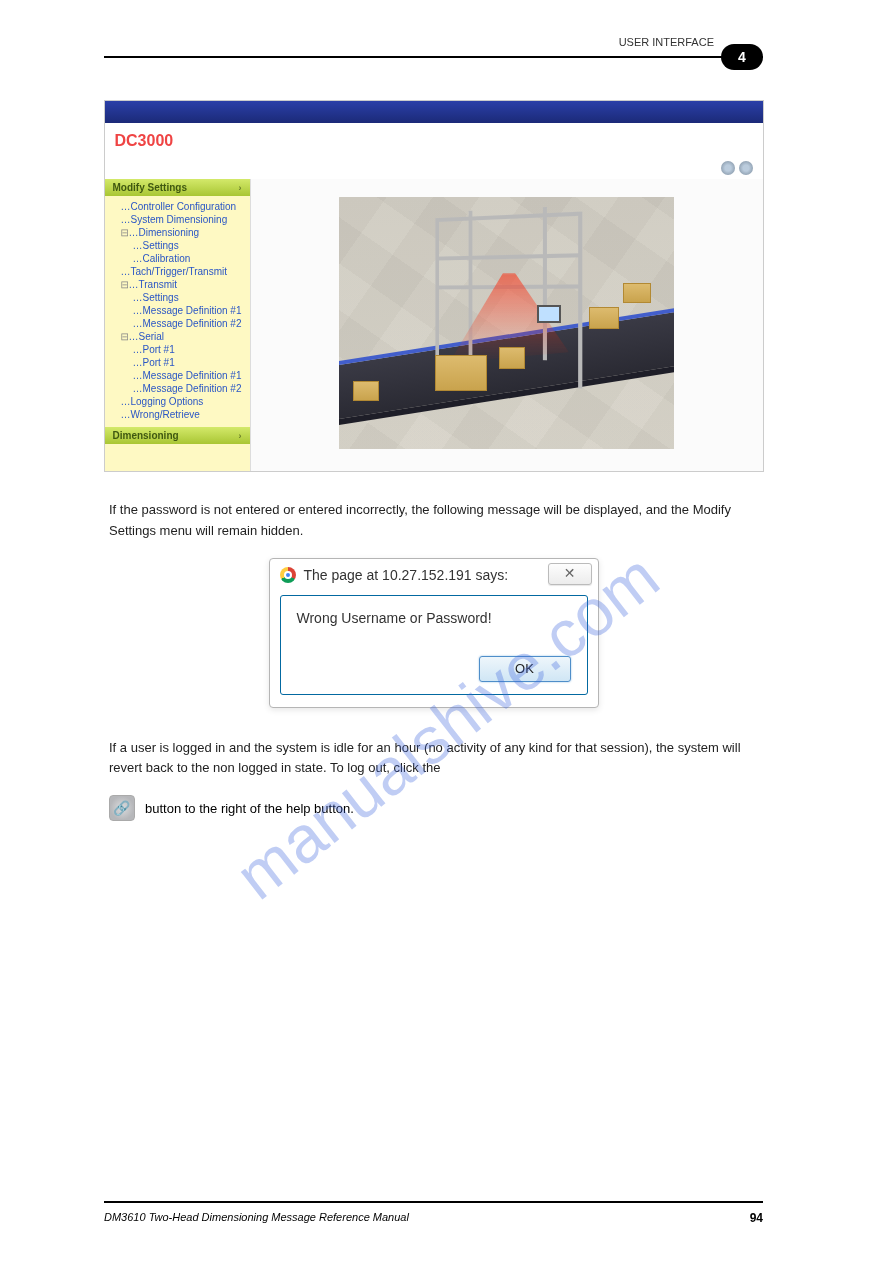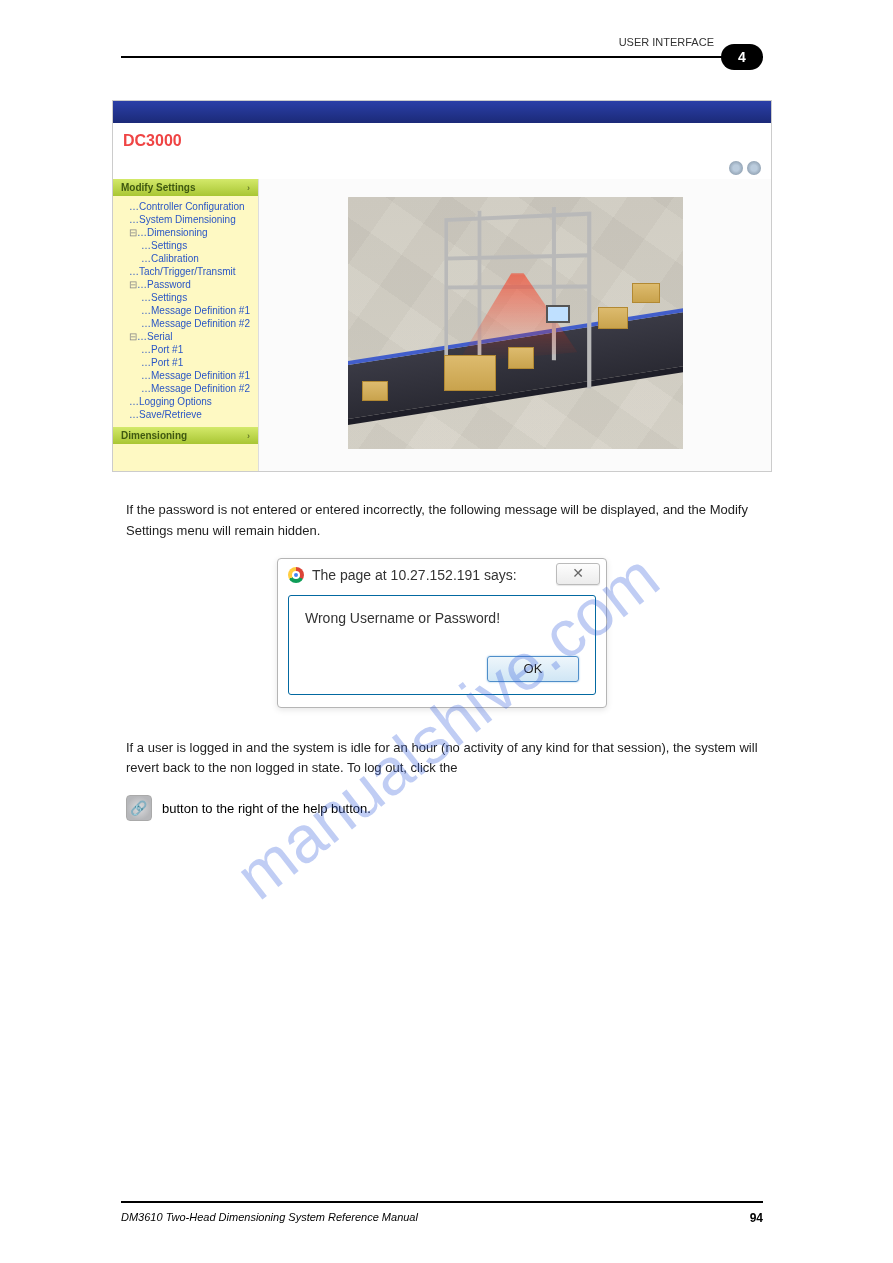--- a/index.html
+++ b/index.html
@@ -4,21 +4,21 @@
 <style>
   * { box-sizing: border-box; }
   body {
     margin: 0;
     font-family: Arial, sans-serif;
     background: #fff;
     width: 893px;
     position: relative;
   }
   .page {
-    padding: 50px 65px 40px 56px;
+    padding: 50px 65px 40px 39px;
     position: relative;
   }
   .header-section {
     position: relative;
     height: 30px;
     margin-bottom: 20px;
   }
   .header-line {
     position: absolute;
     top: 6px;
@@ -326,31 +326,31 @@
           <span>Modify Settings</span>
           <span class="chev">›</span>
         </div>
         <div class="tree" id="tree">
             <div class="tree-item l1"><span>…Controller Configuration</span></div>
             <div class="tree-item l1"><span>…System Dimensioning</span></div>
             <div class="tree-item l1"><span class="tree-toggle">⊟</span><span>…Dimensioning</span></div>
             <div class="tree-item l2"><span>…Settings</span></div>
             <div class="tree-item l2"><span>…Calibration</span></div>
             <div class="tree-item l1"><span>…Tach/Trigger/Transmit</span></div>
-            <div class="tree-item l1"><span class="tree-toggle">⊟</span><span>…Password</span></div>
+            <div class="tree-item l1"><span class="tree-toggle">⊟</span><span>…Transmit</span></div>
             <div class="tree-item l2"><span>…Settings</span></div>
             <div class="tree-item l2"><span>…Message Definition #1</span></div>
             <div class="tree-item l2"><span>…Message Definition #2</span></div>
             <div class="tree-item l1"><span class="tree-toggle">⊟</span><span>…Serial</span></div>
             <div class="tree-item l2"><span>…Port #1</span></div>
             <div class="tree-item l2"><span>…Port #1</span></div>
             <div class="tree-item l2"><span>…Message Definition #1</span></div>
             <div class="tree-item l2"><span>…Message Definition #2</span></div>
             <div class="tree-item l1"><span>…Logging Options</span></div>
-            <div class="tree-item l1"><span>…Save/Retrieve</span></div>
+            <div class="tree-item l1"><span>…Wrong/Retrieve</span></div>
           </div>
         <div class="sidebar-section">
           <span>Dimensioning</span>
           <span class="chev">›</span>
         </div>
       </div>
       <div class="main-area">
         <div class="render">
           <div class="floor"></div>
           <div class="belt"></div>
@@ -397,17 +397,17 @@
     <div class="lock-icon-box">
       <span>🔗</span>
     </div>
     <span style="font-size:13px;">button to the right of the help button.</span>
   </div>
 
   <div class="watermark">manualshive.com</div>
 
   <div class="footer">
     <div class="footer-line"></div>
-    <div class="footer-left">DM3610 Two-Head Dimensioning System Reference Manual</div>
+    <div class="footer-left">DM3610 Two-Head Dimensioning Message Reference Manual</div>
     <div class="footer-right">94</div>
   </div>
 
 </div>
 
 </body></html>

